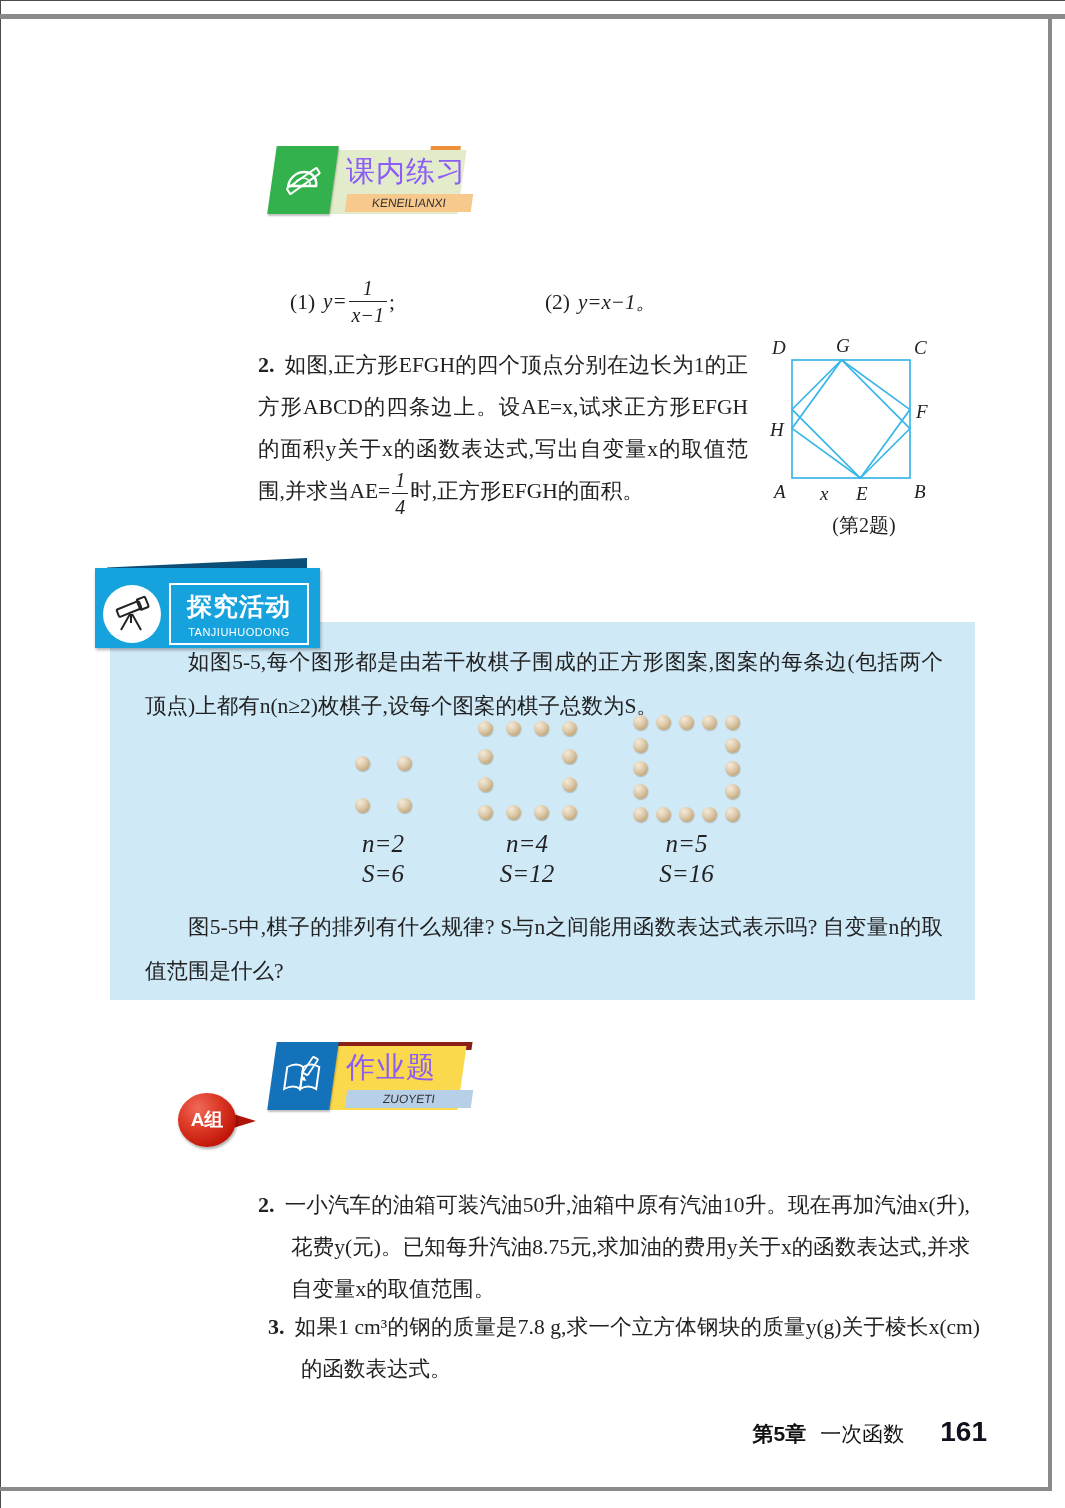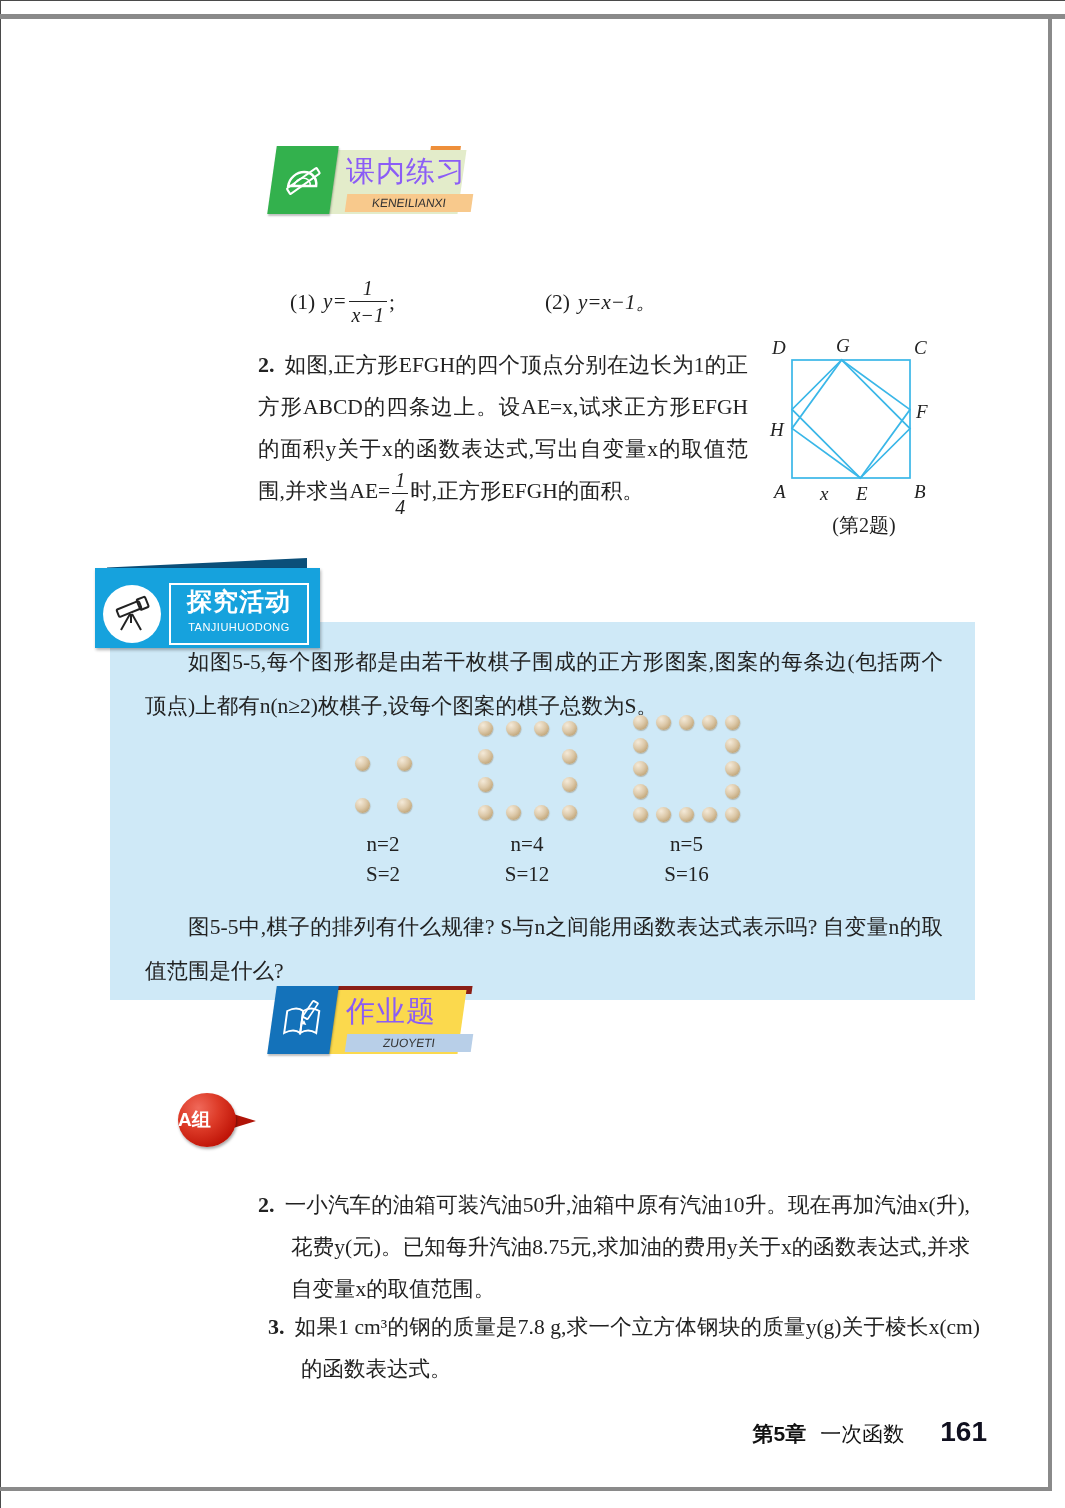--- a/index.html
+++ b/index.html
@@ -28,52 +28,52 @@
   .badge-homework .bg{background:#fbd94d;}
   .badge-homework .redsliver{position:absolute;left:30px;top:0px;width:180px;height:8px;background:#8b1f16;transform:skewX(-8deg);}
   .badge-homework .iconbox{background:#1472ba;}
   .badge-homework .substrip{background:#b8cfe8;}
 
   
   .badge-explore{position:absolute;left:95px;top:558px;width:230px;height:92px;}
   .badge-explore .fold{position:absolute;left:12px;top:0;width:200px;height:16px;background:#0b4f79;clip-path:polygon(0 60%,100% 0,100% 100%,0 100%);}
   .badge-explore .body{position:absolute;left:0;top:10px;width:225px;height:80px;background:#16a2dd;box-shadow:1px 2px 3px rgba(0,0,0,.3);}
   .badge-explore .circle{position:absolute;left:8px;top:17px;width:58px;height:58px;border-radius:50%;background:#fff;display:flex;align-items:center;justify-content:center;}
-  .badge-explore .titlebox{position:absolute;left:74px;top:15px;width:140px;height:62px;border:2px solid #fff;box-sizing:border-box;text-align:center;}
+  .badge-explore .titlebox{position:absolute;left:74px;top:15px;width:140px;height:62px;border:2px solid #fff;box-sizing:border-box;padding-top:5px;text-align:center;}
   .badge-explore .title{font-family:"Liberation Sans",sans-serif;font-weight:bold;font-size:25px;color:#fff;letter-spacing:1px;}
   .badge-explore .subtitle{font-family:"Liberation Sans",sans-serif;font-size:11px;color:#fff;margin-top:3px;letter-spacing:.5px;}
 
   
   .prob-num{font-weight:bold;font-size:22px;}
   .body-text{font-size:21.5px;line-height:42px;text-align:justify;}
   .frac{display:inline-block;vertical-align:middle;text-align:center;font-size:20px;line-height:1;margin:0 2px;}
   .frac .num{display:block;padding:0 3px 3px;}
   .frac .den{display:block;border-top:1.6px solid #222;padding:3px 3px 0;}
 
   .blank-line{display:inline-block;width:292px;border-bottom:1.6px solid #222;height:20px;}
 
   
   .explore-panel{position:absolute;left:110px;top:622px;width:865px;height:378px;background:#cfe9f7;}
   .explore-text{position:absolute;left:145px;width:798px;font-size:21.5px;line-height:44px;text-align:justify;text-indent:2em;}
 
   .patterns-row{position:absolute;left:140px;top:700px;width:805px;height:186px;display:flex;justify-content:center;align-items:flex-end;gap:46px;}
   .pattern-group{display:flex;flex-direction:column;align-items:center;}
   .dot-grid{display:grid;justify-items:center;align-items:center;}
   .dot{width:15px;height:15px;border-radius:50%;background:radial-gradient(circle at 34% 28%, #f4ead9 0%, #dcc8a8 45%, #bfa477 80%, #a78a5e 100%);box-shadow:0.5px 1px 1px rgba(120,95,60,.35);}
-  .pat-label{font-size:21px;margin-top:6px;line-height:24px;}
+  .pat-label{font-size:25px;font-style:italic;margin-top:6px;line-height:24px;}
   .figure-caption{position:absolute;left:110px;top:868px;width:865px;text-align:center;font-size:21px;}
 
   
   .fig2{position:absolute;left:748px;top:334px;width:232px;}
   .fig2 svg text{font-size:19px;font-style:italic;fill:#222;font-family:"Liberation Serif",serif;}
   .fig2-caption{text-align:center;font-size:20px;margin-top:2px;}
 
   
   .group-badge{position:absolute;left:178px;top:1093px;width:92px;height:58px;}
-  .group-badge .ball{position:absolute;left:0;top:0;width:58px;height:54px;border-radius:50%;background:radial-gradient(circle at 35% 28%, #f0695a 0%, #dd3b28 38%, #c01508 75%, #8f0e05 100%);display:flex;align-items:center;justify-content:flex-start;box-shadow:1px 2px 3px rgba(0,0,0,.35);}
+  .group-badge .ball{position:absolute;left:0;top:0;width:58px;height:54px;border-radius:50%;background:radial-gradient(circle at 35% 28%, #f0695a 0%, #dd3b28 38%, #c01508 75%, #8f0e05 100%);display:flex;align-items:center;justify-content:center;box-shadow:1px 2px 3px rgba(0,0,0,.35);}
   .group-badge .tail{position:absolute;left:52px;top:20px;width:0;height:0;border-top:8px solid transparent;border-bottom:8px solid transparent;border-left:26px solid #b01408;}
   .group-badge .label{font-family:"Liberation Sans",sans-serif;font-weight:bold;font-size:19px;color:#fff;}
 
   
   .footer{position:absolute;right:78px;top:1416px;font-family:"Liberation Sans",sans-serif;font-size:21px;display:flex;align-items:baseline;gap:14px;}
   .footer .chapter{font-weight:bold;color:#111;}
   .footer .ctitle{color:#111;}
   .footer .pageno{font-weight:bold;color:#10101f;margin-left:22px;font-size:28px;}
 
   .abs{position:absolute;}
@@ -166,21 +166,21 @@
 
   <div class="patterns-row">
       <div class="pattern-group">
         <div class="dot-grid" style="grid-template-columns: repeat(2, 42px); grid-auto-rows: 42px;">
           <div class="dot"></div>
           <div class="dot"></div>
           <div class="dot"></div>
           <div class="dot"></div>
         </div>
         <div class="pat-label">n=2</div>
-        <div class="pat-label">S=2</div>
+        <div class="pat-label">S=6</div>
       </div>
       <div class="pattern-group">
         <div class="dot-grid" style="grid-template-columns: repeat(4, 28px); grid-auto-rows: 28px;">
           <div class="dot"></div>
           <div class="dot"></div>
           <div class="dot"></div>
           <div class="dot"></div>
           <div class="dot"></div>
           <div></div>
           <div></div>
@@ -226,21 +226,21 @@
           <div class="dot"></div>
         </div>
         <div class="pat-label">n=5</div>
         <div class="pat-label">S=16</div>
       </div>
     </div>
 
 
   <div class="explore-text" style="top:905px;">图5-5中,棋子的排列有什么规律? S与n之间能用函数表达式表示吗? 自变量n的取值范围是什么?</div>
 
-  <div class="badge badge-homework" style="left:262px;top:986px;width:210px;">
+  <div class="badge badge-homework" style="left:262px;top:1042px;width:210px;">
     <div class="redsliver"></div>
     <div class="bg"></div>
     <div class="iconbox">
       <svg width="46" height="42" viewBox="0 0 46 42">
         <path d="M6 12 Q15 7 22 12 L22 34 Q15 29 6 34 Z" fill="none" stroke="#fff" stroke-width="2"></path>
         <path d="M38 12 Q29 7 22 12 L22 34 Q29 29 38 34 Z" fill="none" stroke="#fff" stroke-width="2"></path>
         <rect x="26" y="2" width="6" height="18" rx="1" transform="rotate(28 29 11)" fill="none" stroke="#fff" stroke-width="1.8"></rect>
         <path d="M24 21 l3 5 l-5 -1 Z" fill="#fff"></path>
       </svg>
     </div>

